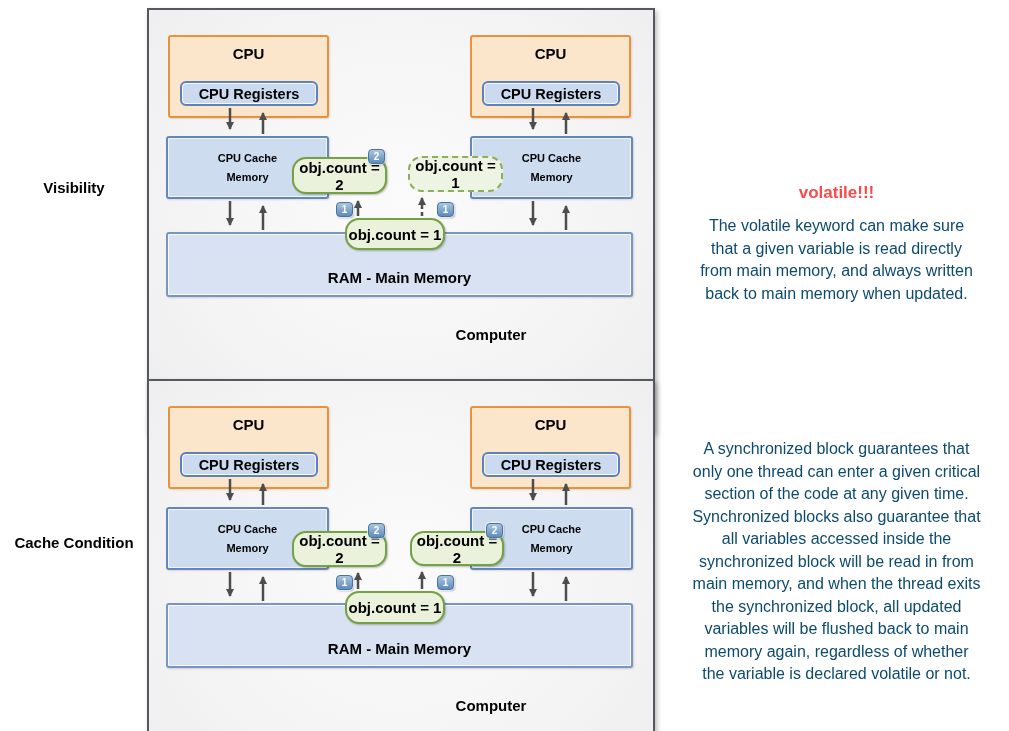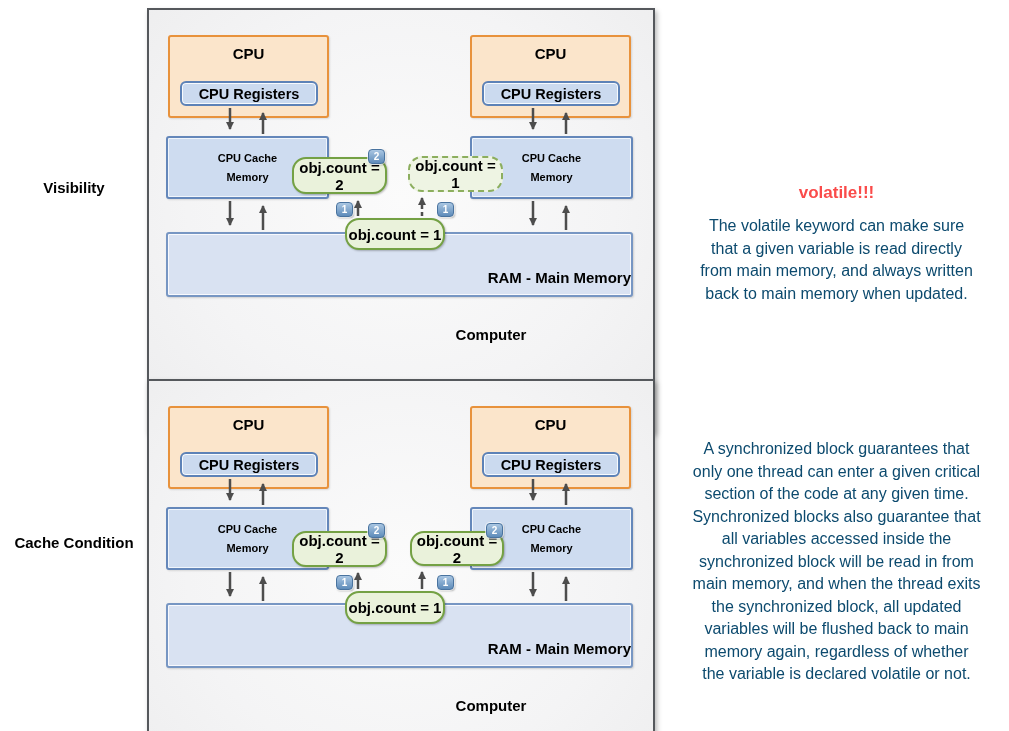--- a/index.html
+++ b/index.html
@@ -68,21 +68,21 @@
   #note-2{top:390px;}
   .note-title{font-weight:bold;font-size:17px;color:#fa4b4a;}
   .note-body{margin-top:12px;font-size:16px;line-height:22.5px;color:#0c4a6e;white-space:pre-line;}
   
   .cpu-l{left:19px;top:25px;width:161px;height:83px;}
   .reg-l{left:31px;top:71px;width:138px;height:25px;}
   .cpu-r{left:321px;top:25px;width:161px;height:83px;}
   .reg-r{left:333px;top:71px;width:138px;height:25px;}
   .cache-l{left:17px;top:126px;width:163px;height:63px;}
   .cache-r{left:321px;top:126px;width:163px;height:63px;}
-  .ram-pos{left:17px;top:222px;width:467px;height:65px;align-items:flex-end;}
+  .ram-pos{left:17px;top:222px;width:467px;height:65px;}
   
   .p1-g-left{left:143px;top:147px;width:95px;height:37px;}
   .p1-badge2{left:219px;top:139px;}
   .p1-g-right{left:259px;top:146px;width:95px;height:36px;}
   .p1-g-bottom{left:196px;top:208px;width:100px;height:32px;}
   .p1-badge1l{left:187px;top:192px;}
   .p1-badge1r{left:288px;top:192px;}
   
   .p2-g-left{left:143px;top:150px;width:95px;height:36px;}
   .p2-badge2l{left:219px;top:142px;}

